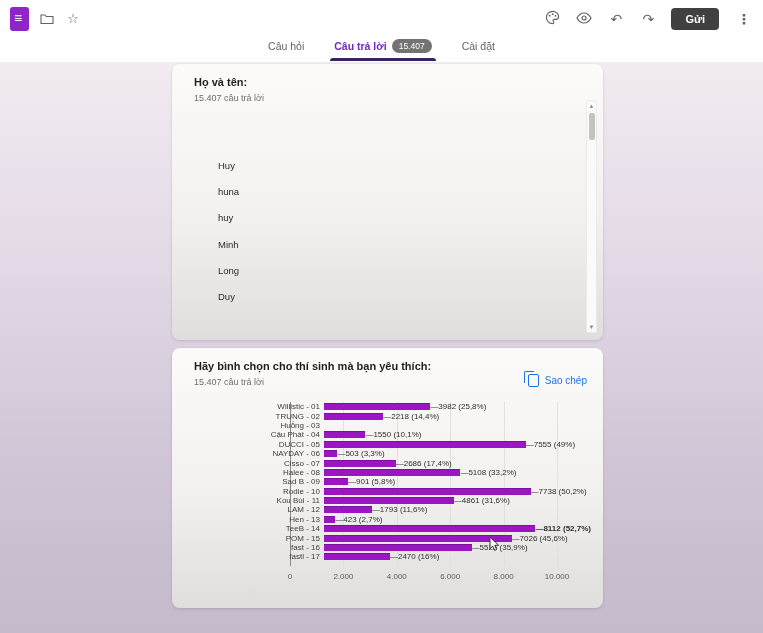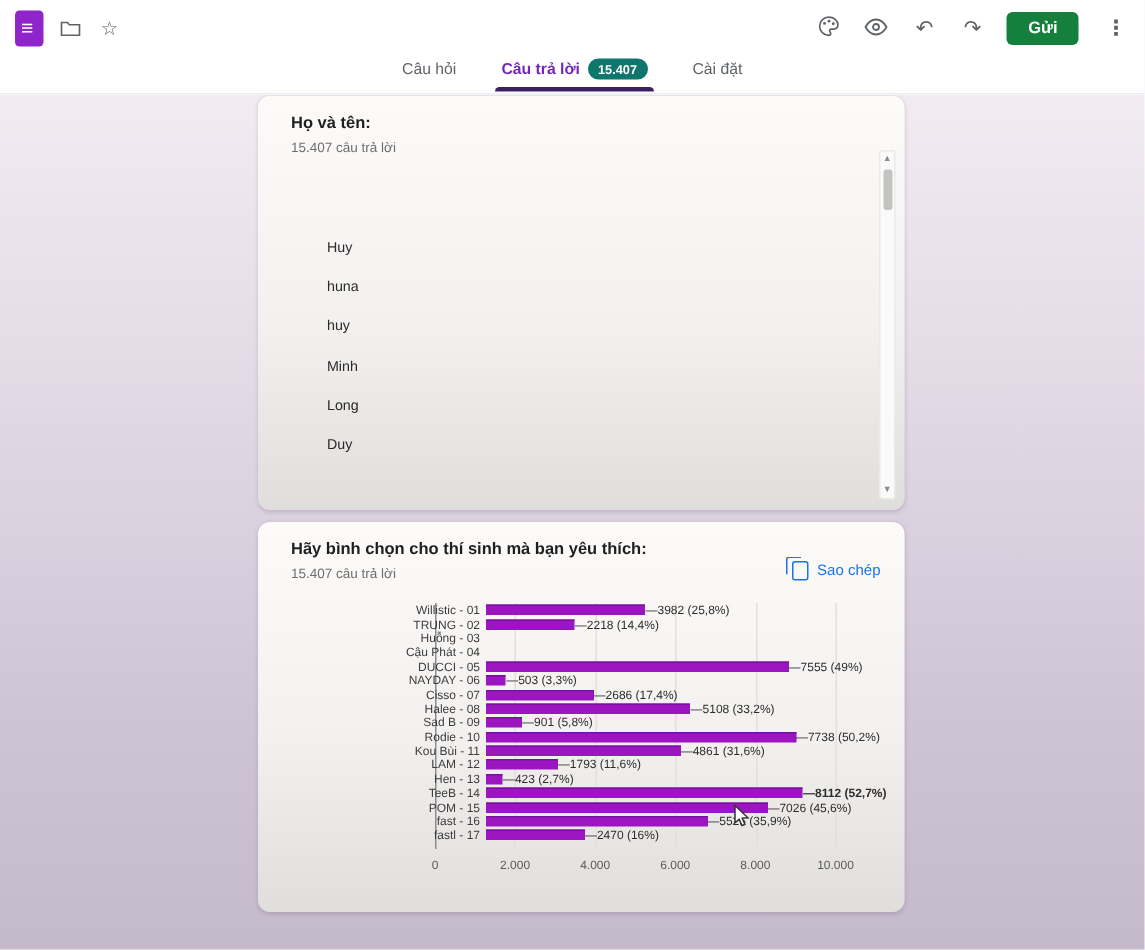--- a/index.html
+++ b/index.html
@@ -12,28 +12,28 @@
   
   .topbar { position:absolute; top:0; left:0; width:763px; height:63px; background:#ffffff; z-index:5; }
   .topbar-row { position:absolute; top:0; left:0; right:0; height:37px; display:flex; align-items:center; }
   .forms-logo { width:19px; height:24px; margin-left:10px; background:#8e24c9; border-radius:3px; position:relative; cursor:pointer; }
   .forms-logo::before { content:"≡"; position:absolute; left:4px; top:2px; color:#fff; font-size:14px; font-weight:bold; line-height:18px; }
   .doc-title { margin-left:9px; font-size:11.5px; color:#202124; white-space:nowrap; }
   .title-icons { display:flex; align-items:center; gap:10px; margin-left:10px; }
   .hicon { width:16px; height:16px; display:inline-flex; align-items:center; justify-content:center; color:#5f6368; font-size:13px; cursor:pointer; }
   .right-cluster { position:absolute; right:8px; top:0; height:37px; display:flex; align-items:center; gap:14px; }
   .glyph-btn { color:#5f6368; font-size:14px; cursor:pointer; width:18px; text-align:center; }
-  .send-btn { background:#15803d; color:#fff; font-size:11px; font-weight:bold; border:none; border-radius:4px; padding:5px 14px; cursor:pointer; }
+  .send-btn { background:#404040; color:#fff; font-size:11px; font-weight:bold; border:none; border-radius:4px; padding:5px 14px; cursor:pointer; }
   .more-btn { color:#5f6368; font-size:14px; font-weight:bold; cursor:pointer; padding:0 4px; }
   
   .tabs { position:absolute; top:37px; left:0; right:0; height:26px; display:flex; justify-content:center; align-items:center; gap:26px; background:#fff; border-bottom:1px solid #eceff1; }
   .tab { font-size:10.5px; color:#5f6368; padding:0 2px 8px 2px; cursor:pointer; display:flex; align-items:center; gap:5px; position:relative; }
   .tab.active { color:#7627bb; font-weight:bold; }
   .tab.active::after { content:""; position:absolute; left:-2px; right:-2px; bottom:0; height:3px; background:#3c2064; border-radius:3px 3px 0 0; }
-  .tab-badge { background:#0f766e; color:#fff; font-size:8.5px; font-weight:bold; border-radius:8px; padding:2px 7px; }
+  .tab-badge { background:#737373; color:#fff; font-size:8.5px; font-weight:normal; border-radius:8px; padding:2px 7px; }
   
   .card { position:absolute; left:172px; width:431px; border-radius:8px;
     background:linear-gradient(180deg,#fcfbfa 0%,#f3f1f0 55%,#e0dedc 100%);
     box-shadow:0 1px 3px rgba(60,40,80,0.18); }
   #card-names { top:64px; height:276px; }
   #card-vote { top:348px; height:260px; }
   .q-title { font-size:11px; font-weight:bold; color:#1f1f1f; position:absolute; left:22px; top:12px; }
   .q-count { font-size:9px; color:#6e6e6e; position:absolute; left:22px; top:29px; }
   
   .answers { position:absolute; left:22px; top:46px; width:380px; height:222px; overflow:hidden; }
@@ -162,20 +162,24 @@
           <div class="chart-track">
             <div class="chart-bar" style="width: 59.2206px; background: rgb(155, 22, 193);"></div>
             <span class="chart-val">—2218 (14,4%)</span>
           </div>
         </div>
         <div class="chart-row">
           <span class="chart-label">Huỗng - 03</span>
         </div>
         <div class="chart-row">
           <span class="chart-label">Cậu Phát - 04</span>
+          <div class="chart-track">
+            <div class="chart-bar" style="width: 41.385px; background: rgb(155, 22, 193);"></div>
+            <span class="chart-val">—1550 (10,1%)</span>
+          </div>
         </div>
         <div class="chart-row">
           <span class="chart-label">DUCCI - 05</span>
           <div class="chart-track">
             <div class="chart-bar" style="width: 201.718px; background: rgb(155, 22, 193);"></div>
             <span class="chart-val">—7555 (49%)</span>
           </div>
         </div>
         <div class="chart-row">
           <span class="chart-label">NAYDAY - 06</span>

